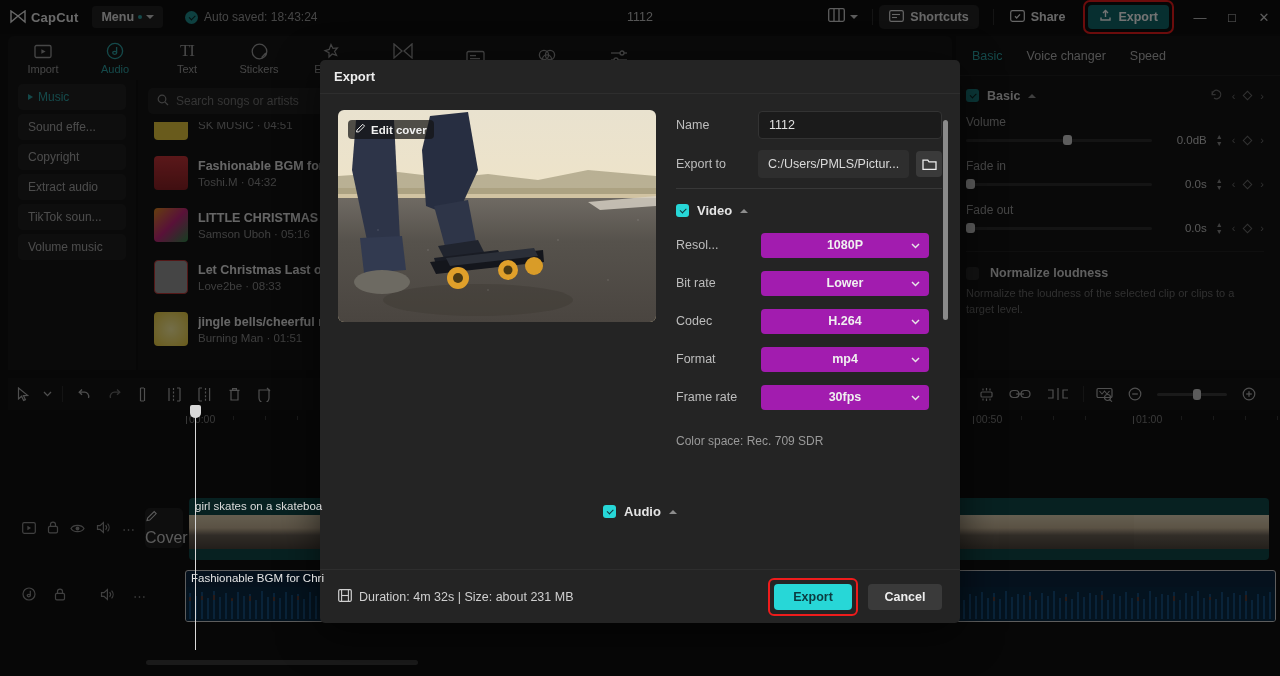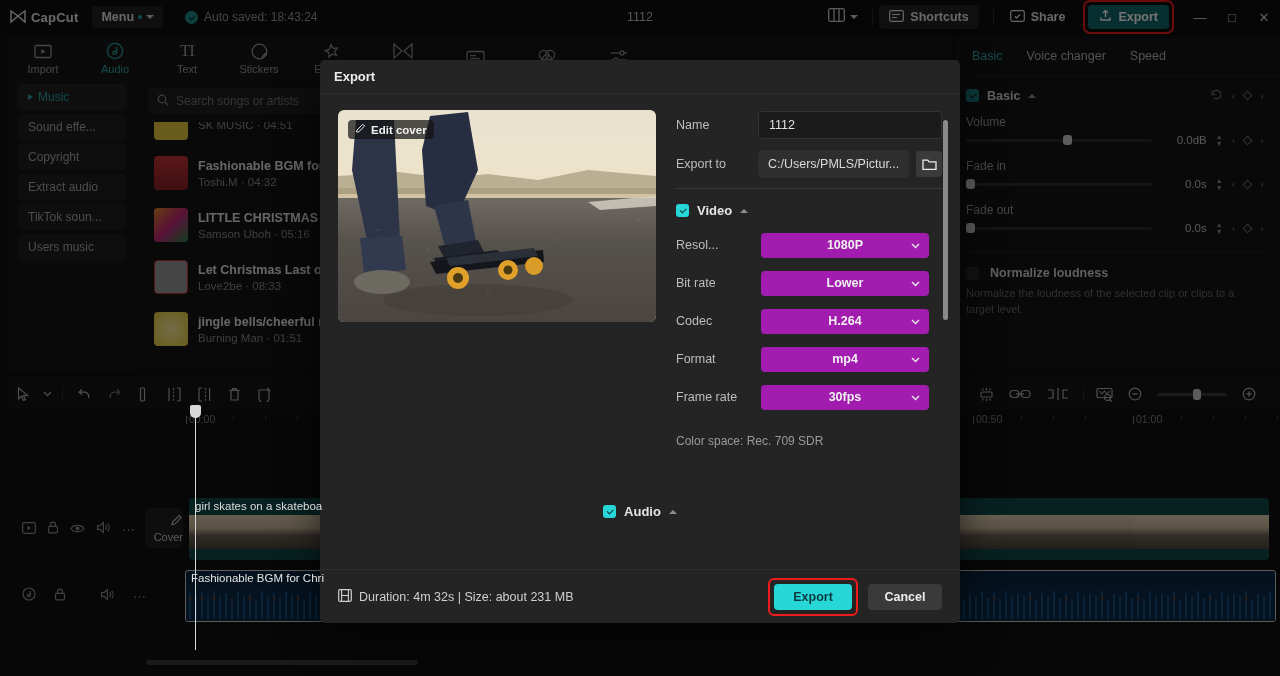--- a/index.html
+++ b/index.html
@@ -120,21 +120,21 @@
   .ruler{position:absolute;left:8px;top:410px;width:1272px;height:20px;background:#111;}
   .rl{position:absolute;font-size:10.5px;color:#7d7d7d;top:3px;}
   .tick{position:absolute;width:1px;height:4px;background:#3b3b3b;top:6px;}
   .tracks{position:absolute;left:8px;top:430px;width:1272px;height:238px;background:#101010;}
   .trkhead{position:absolute;left:0;width:130px;display:flex;align-items:center;gap:11px;padding-left:14px;color:#8f8f8f;}
   .clip-video{position:absolute;border-radius:4px;overflow:hidden;background:#10494a;}
   .clip-label{position:absolute;top:2px;left:6px;font-size:11.5px;color:#dcdcdc;white-space:nowrap;z-index:2;}
   .clip-audio{position:absolute;border-radius:3px;background:#0d2740;border:1.5px solid #cfcfcf;overflow:hidden;}
   .coverbtn{
     position:absolute;width:38px;height:40px;border-radius:5px;background:#1f1f1f;
-    display:flex;flex-direction:column;align-items:flex-end;justify-content:center;gap:2px;color:#c8c8c8;font-size:11px;cursor:pointer;
+    display:flex;flex-direction:column;align-items:flex-start;justify-content:center;gap:2px;color:#c8c8c8;font-size:16px;cursor:pointer;
   }
   .playhead{position:absolute;width:1px;background:#d8d8d8;z-index:9;}
   .phgrip{position:absolute;width:11px;height:13px;border-radius:2px 2px 5px 5px;background:#d8d8d8;top:-13px;left:-5px;}
   .hscroll{position:absolute;left:138px;bottom:3px;height:5px;border-radius:3px;background:#3a3a3a;}
 
   
   .overlay{position:absolute;inset:0;background:rgba(0,0,0,0.55);}
   .dlg{
     position:absolute;left:320px;top:60px;width:640px;height:563px;background:#242424;
     border-radius:5px;box-shadow:0 10px 40px rgba(0,0,0,0.6);
@@ -355,21 +355,21 @@
     <div class="side-item">
       <span>Copyright</span>
     </div>
     <div class="side-item">
       <span>Extract audio</span>
     </div>
     <div class="side-item">
       <span>TikTok soun...</span>
     </div>
     <div class="side-item">
-      <span>Users music</span>
+      <span>Volume music</span>
     </div>
   </div>
 
   <div class="listpane">
     <div class="searchbar">
       <span>
         <svg width="12" height="12" viewBox="0 0 12 12">
             <circle cx="5" cy="5" r="3.8" fill="none" stroke="#8b8b8b" stroke-width="1.2"></circle>
             <line x1="7.8" y1="7.8" x2="11" y2="11" stroke="#8b8b8b" stroke-width="1.2"></line>
           </svg>

